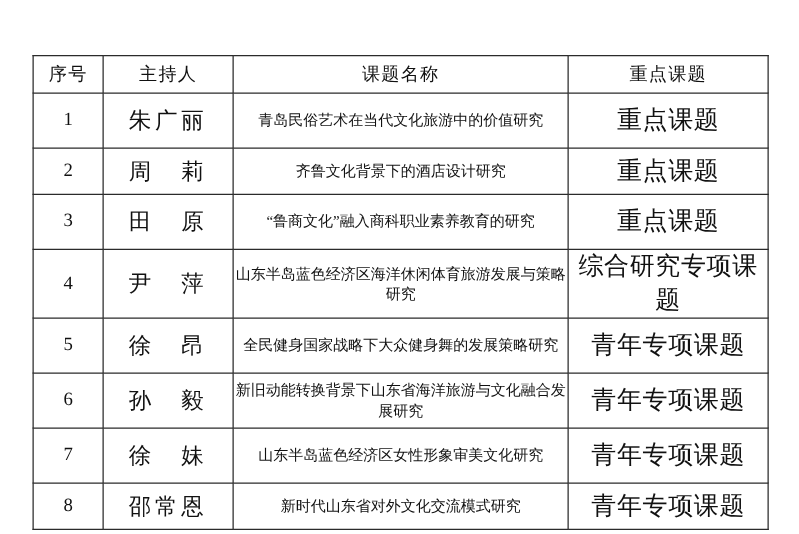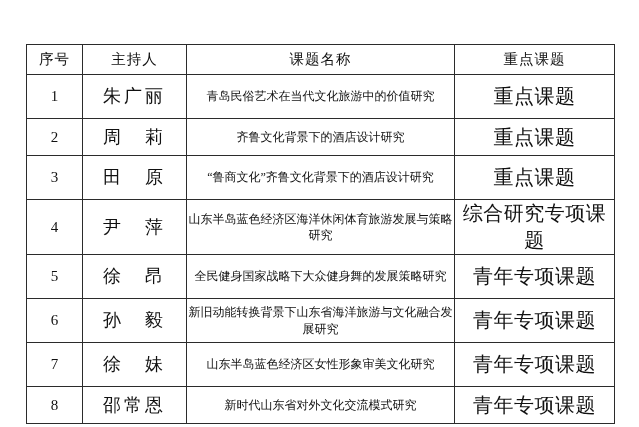--- a/index.html
+++ b/index.html
@@ -102,21 +102,21 @@
         </tr>
         <tr>
           <td class="cell-no">2</td>
           <td class="cell-host">周　莉</td>
           <td class="cell-title">齐鲁文化背景下的酒店设计研究</td>
           <td class="cell-cat">重点课题</td>
         </tr>
         <tr class="two-line">
           <td class="cell-no">3</td>
           <td class="cell-host">田　原</td>
-          <td class="cell-title">“鲁商文化”齐鲁文化背景下的酒店设计研究</td>
+          <td class="cell-title">“鲁商文化”融入商科职业素养教育的研究</td>
           <td class="cell-cat">重点课题</td>
         </tr>
         <tr class="two-line">
           <td class="cell-no">4</td>
           <td class="cell-host">尹　萍</td>
           <td class="cell-title">山东半岛蓝色经济区海洋休闲体育旅游发展与策略研究</td>
           <td class="cell-cat">综合研究专项课题</td>
         </tr>
         <tr class="two-line">
           <td class="cell-no">5</td>

